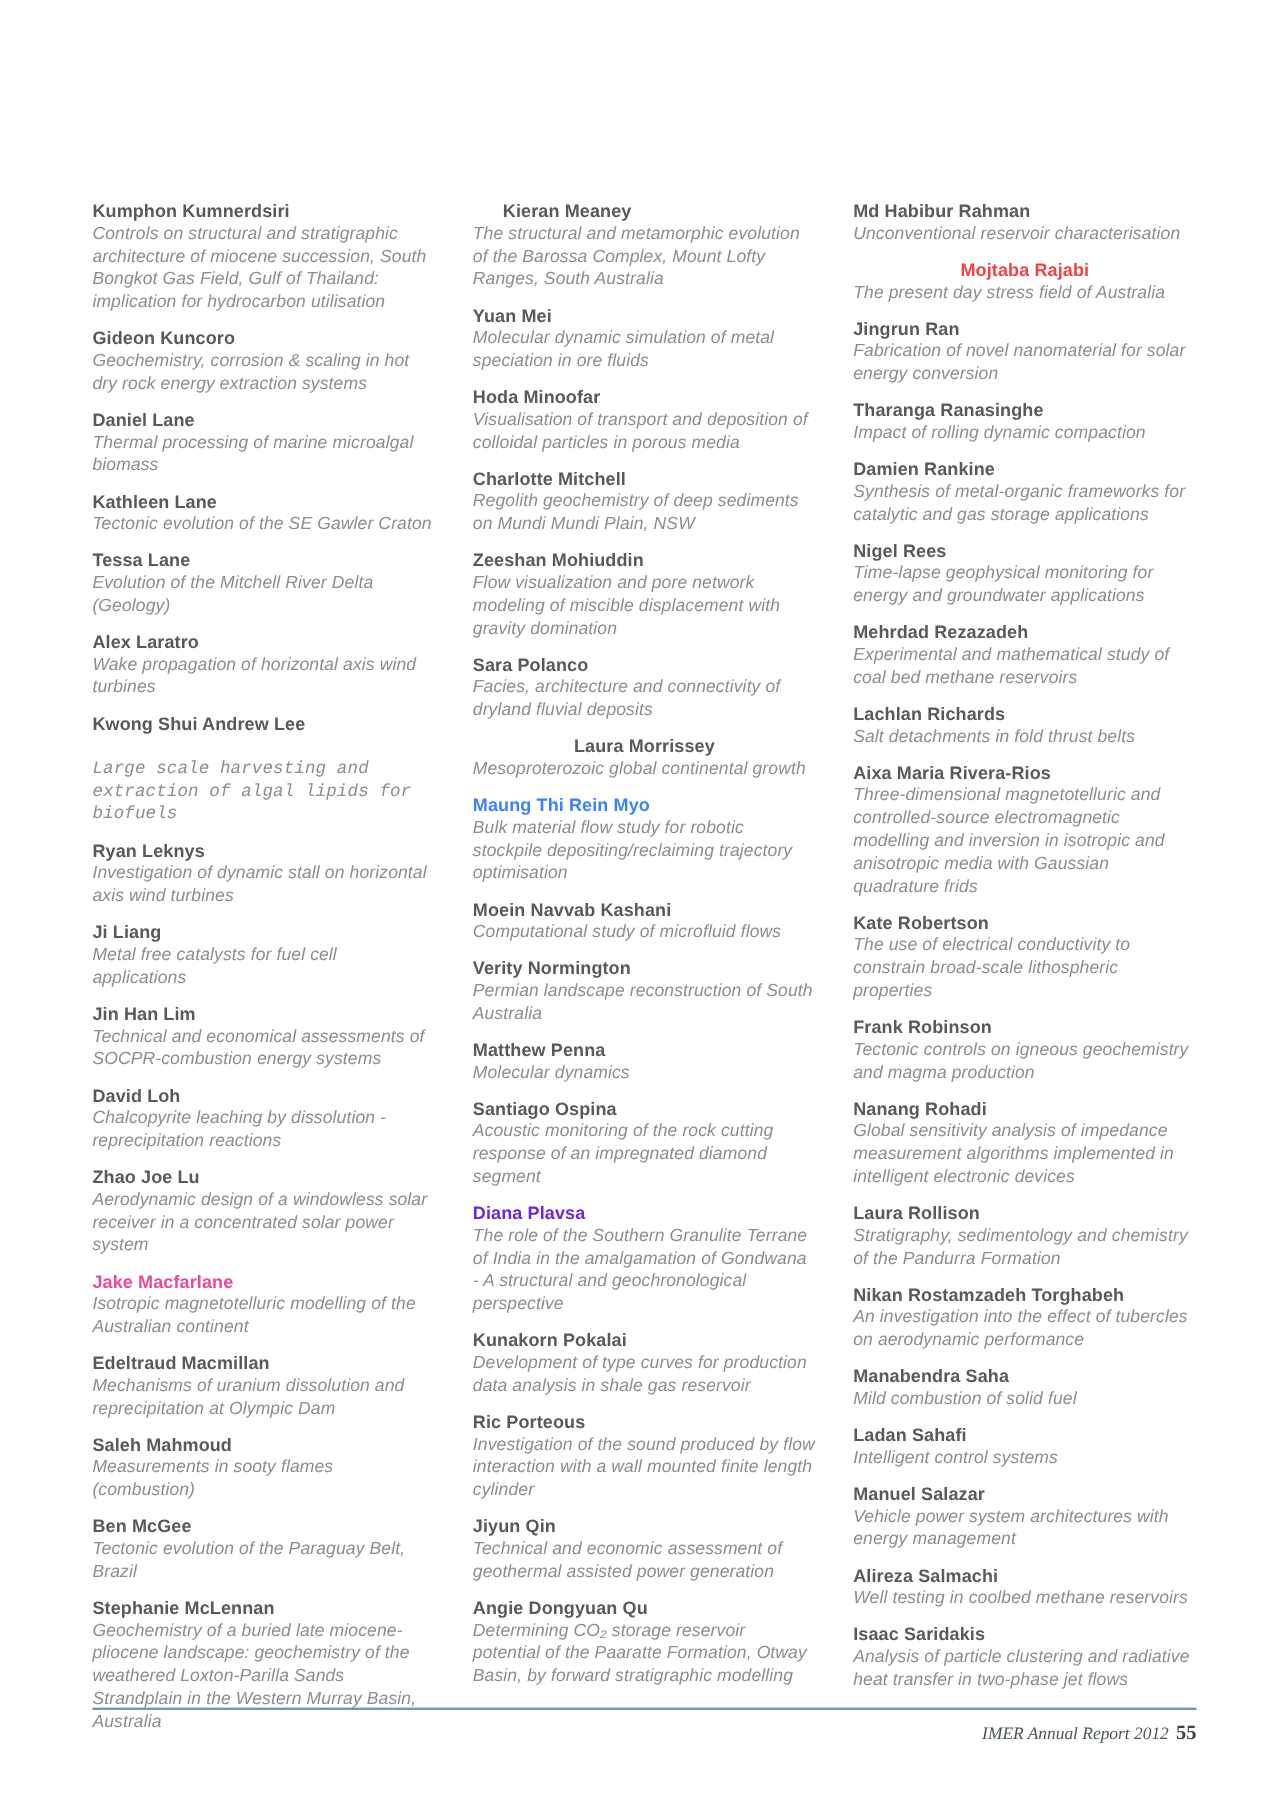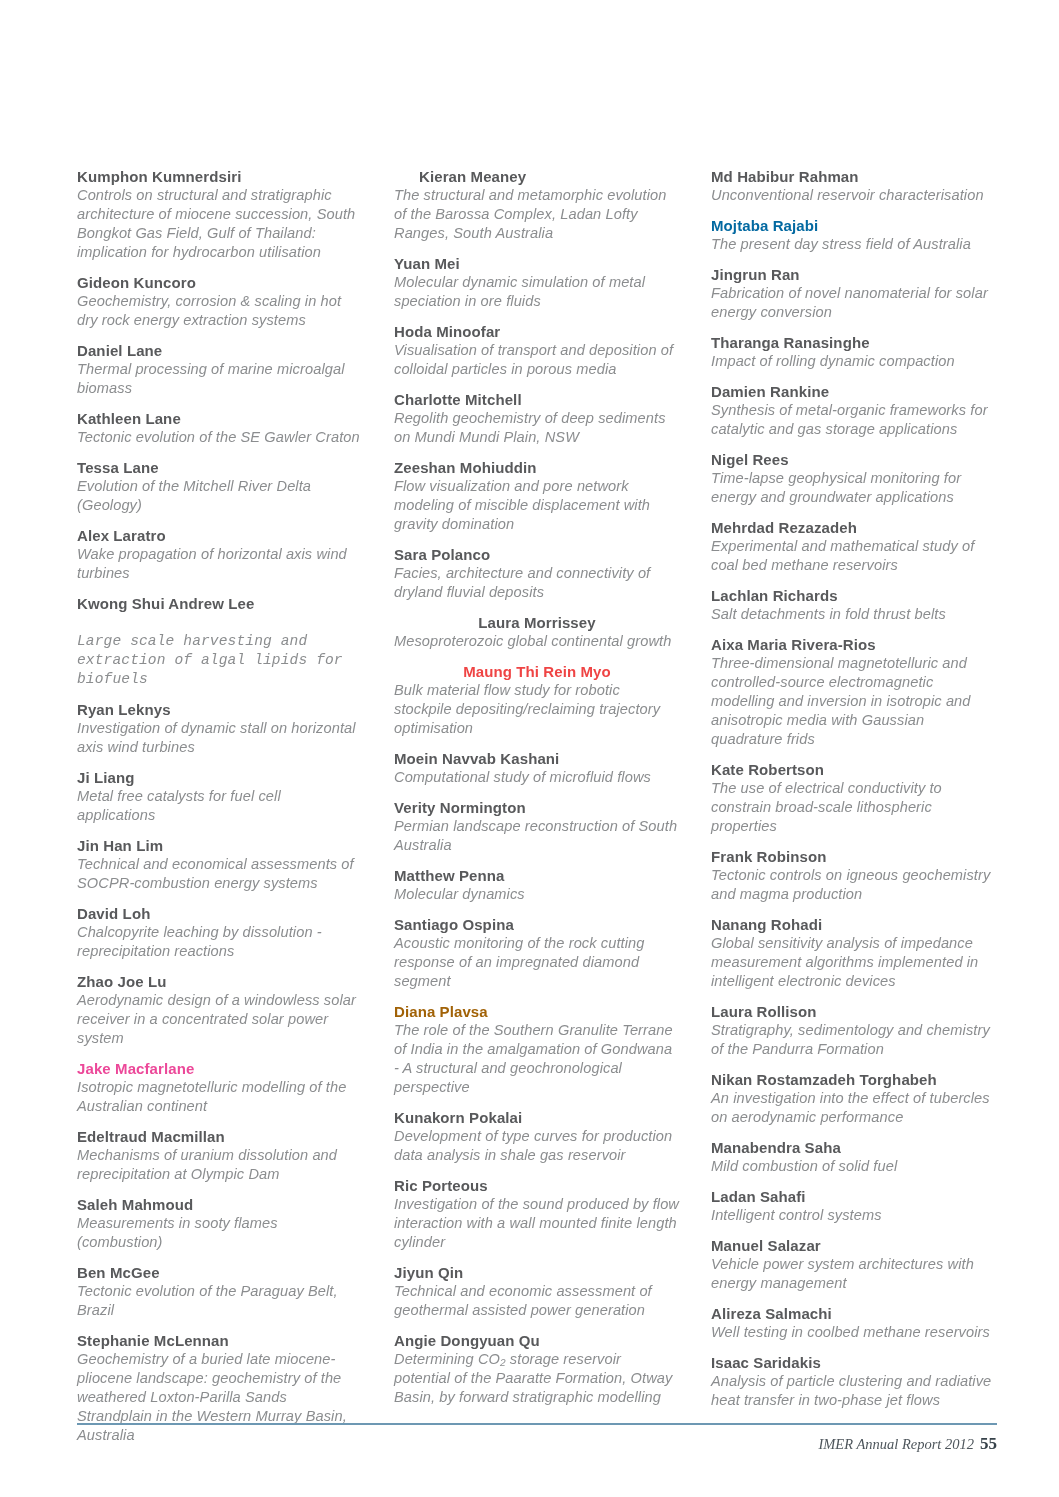--- a/index.html
+++ b/index.html
@@ -152,21 +152,21 @@
           <div class="thesis" style="color: rgb(139, 141, 143);">Tectonic evolution of the Paraguay Belt, Brazil</div>
         </div>
         <div class="entry">
           <div class="name" style="color: rgb(88, 89, 91);">Stephanie McLennan</div>
           <div class="thesis" style="color: rgb(139, 141, 143);">Geochemistry of a buried late miocene-pliocene landscape: geochemistry of the weathered Loxton-Parilla Sands Strandplain in the Western Murray Basin, Australia</div>
         </div>
       </div>
     <div class="col" id="col-1">
         <div class="entry">
           <div class="name" style="color: rgb(88, 89, 91); margin-left: 25px;">Kieran Meaney</div>
-          <div class="thesis" style="color: rgb(139, 141, 143);">The structural and metamorphic evolution of the Barossa Complex, Ladan Lofty Ranges, South Australia</div>
+          <div class="thesis" style="color: rgb(139, 141, 143);">The structural and metamorphic evolution of the Barossa Complex, Mount Lofty Ranges, South Australia</div>
         </div>
         <div class="entry">
           <div class="name" style="color: rgb(88, 89, 91);">Yuan Mei</div>
           <div class="thesis" style="color: rgb(139, 141, 143);">Molecular dynamic simulation of metal speciation in ore fluids</div>
         </div>
         <div class="entry">
           <div class="name" style="color: rgb(88, 89, 91);">Hoda Minoofar</div>
           <div class="thesis" style="color: rgb(139, 141, 143);">Visualisation of transport and deposition of colloidal particles in porous media</div>
         </div>
         <div class="entry">
@@ -179,41 +179,41 @@
         </div>
         <div class="entry">
           <div class="name" style="color: rgb(88, 89, 91);">Sara Polanco</div>
           <div class="thesis" style="color: rgb(139, 141, 143);">Facies, architecture and connectivity of dryland fluvial deposits</div>
         </div>
         <div class="entry">
           <div class="name" style="color: rgb(88, 89, 91); text-align: center;">Laura Morrissey</div>
           <div class="thesis" style="color: rgb(139, 141, 143);">Mesoproterozoic global continental growth</div>
         </div>
         <div class="entry">
-          <div class="name" style="color: #ef4444; text-align: center;">Maung Thi Rein Myo</div>
+          <div class="name" style="color: #3b82f6;">Maung Thi Rein Myo</div>
           <div class="thesis" style="color: rgb(139, 141, 143);">Bulk material flow study for robotic stockpile depositing/reclaiming trajectory optimisation</div>
         </div>
         <div class="entry">
           <div class="name" style="color: rgb(88, 89, 91);">Moein Navvab Kashani</div>
           <div class="thesis" style="color: rgb(139, 141, 143);">Computational study of microfluid flows</div>
         </div>
         <div class="entry">
           <div class="name" style="color: rgb(88, 89, 91);">Verity Normington</div>
           <div class="thesis" style="color: rgb(139, 141, 143);">Permian landscape reconstruction of South Australia</div>
         </div>
         <div class="entry">
           <div class="name" style="color: rgb(88, 89, 91);">Matthew Penna</div>
           <div class="thesis" style="color: rgb(139, 141, 143);">Molecular dynamics</div>
         </div>
         <div class="entry">
           <div class="name" style="color: rgb(88, 89, 91);">Santiago Ospina</div>
           <div class="thesis" style="color: rgb(139, 141, 143);">Acoustic monitoring of the rock cutting response of an impregnated diamond segment</div>
         </div>
         <div class="entry">
-          <div class="name" style="color: #a16207;">Diana Plavsa</div>
+          <div class="name" style="color: #6d28d9;">Diana Plavsa</div>
           <div class="thesis" style="color: rgb(139, 141, 143);">The role of the Southern Granulite Terrane of India in the amalgamation of Gondwana - A structural and geochronological perspective</div>
         </div>
         <div class="entry">
           <div class="name" style="color: rgb(88, 89, 91);">Kunakorn Pokalai</div>
           <div class="thesis" style="color: rgb(139, 141, 143);">Development of type curves for production data analysis in shale gas reservoir</div>
         </div>
         <div class="entry">
           <div class="name" style="color: rgb(88, 89, 91);">Ric Porteous</div>
           <div class="thesis" style="color: rgb(139, 141, 143);">Investigation of the sound produced by flow interaction with a wall mounted finite length cylinder</div>
         </div>
@@ -225,21 +225,21 @@
           <div class="name" style="color: rgb(88, 89, 91);">Angie Dongyuan Qu</div>
           <div class="thesis" style="color: rgb(139, 141, 143);">Determining CO₂ storage reservoir potential of the Paaratte Formation, Otway Basin, by forward stratigraphic modelling</div>
         </div>
       </div>
     <div class="col" id="col-2">
         <div class="entry">
           <div class="name" style="color: rgb(88, 89, 91);">Md Habibur Rahman</div>
           <div class="thesis" style="color: rgb(139, 141, 143);">Unconventional reservoir characterisation</div>
         </div>
         <div class="entry">
-          <div class="name" style="color: #0369a1;">Mojtaba Rajabi</div>
+          <div class="name" style="color: #ef4444; text-align: center;">Mojtaba Rajabi</div>
           <div class="thesis" style="color: rgb(139, 141, 143);">The present day stress field of Australia</div>
         </div>
         <div class="entry">
           <div class="name" style="color: rgb(88, 89, 91);">Jingrun Ran</div>
           <div class="thesis" style="color: rgb(139, 141, 143);">Fabrication of novel nanomaterial for solar energy conversion</div>
         </div>
         <div class="entry">
           <div class="name" style="color: rgb(88, 89, 91);">Tharanga Ranasinghe</div>
           <div class="thesis" style="color: rgb(139, 141, 143);">Impact of rolling dynamic compaction</div>
         </div>

